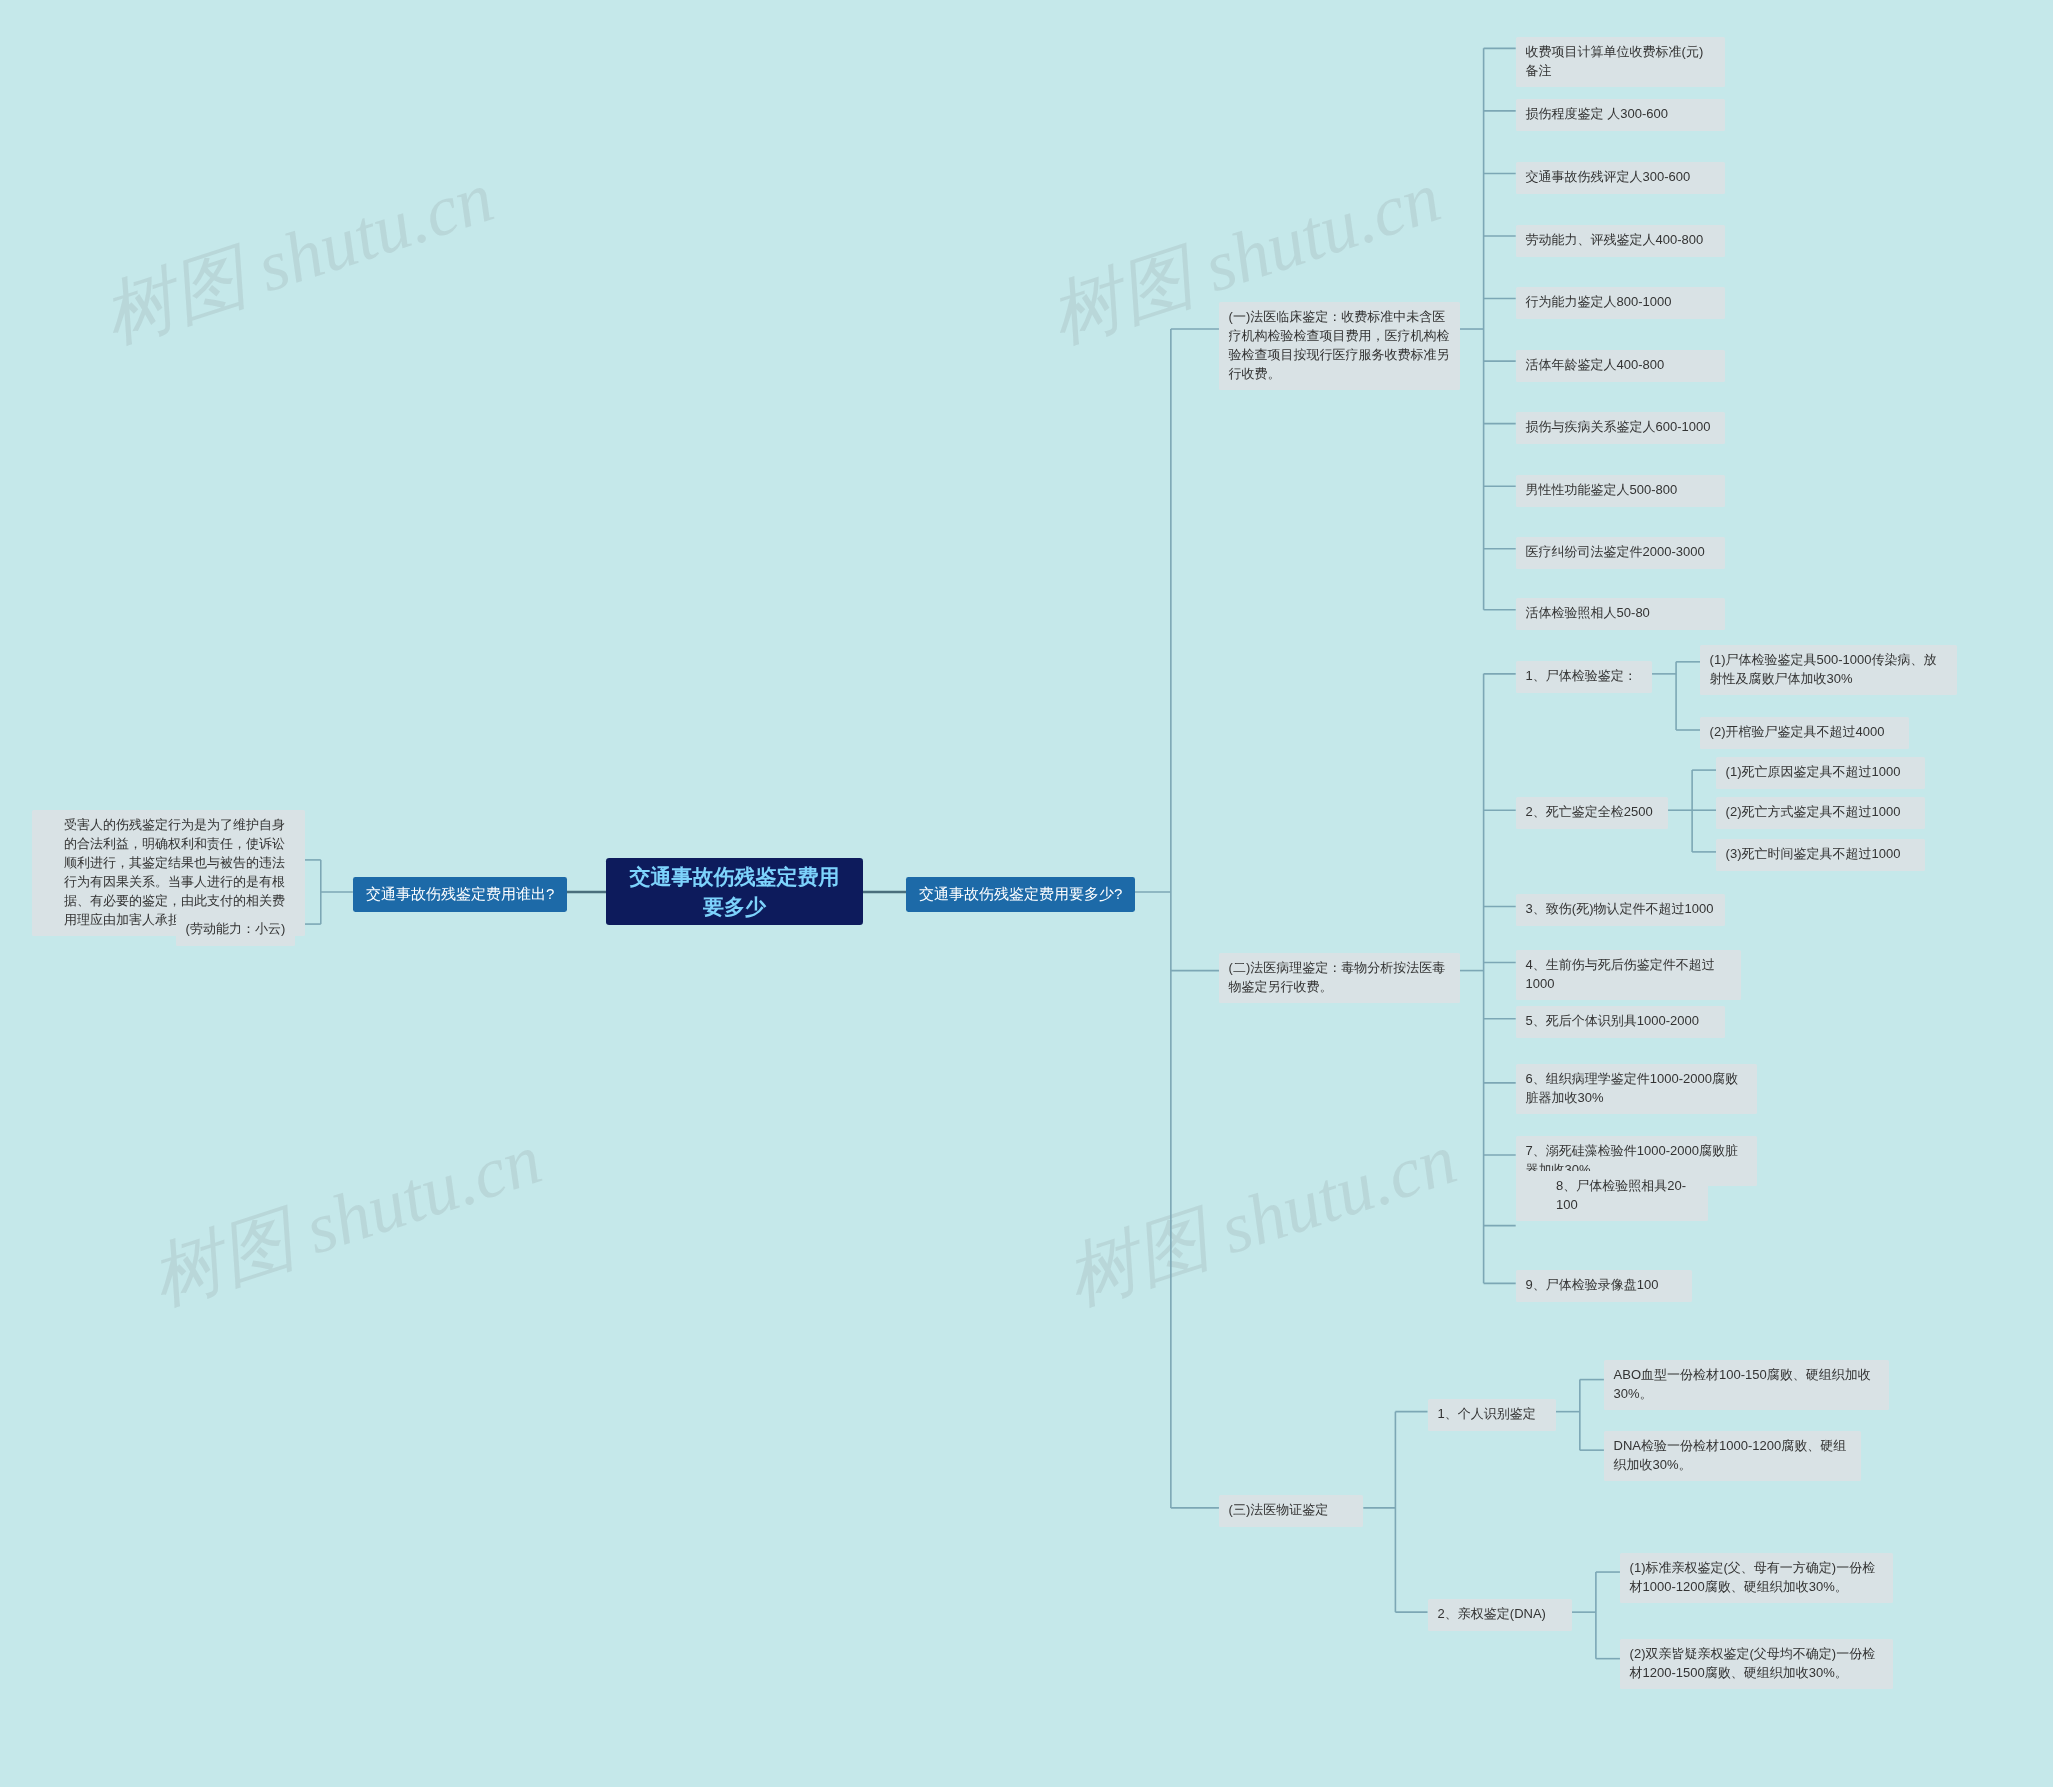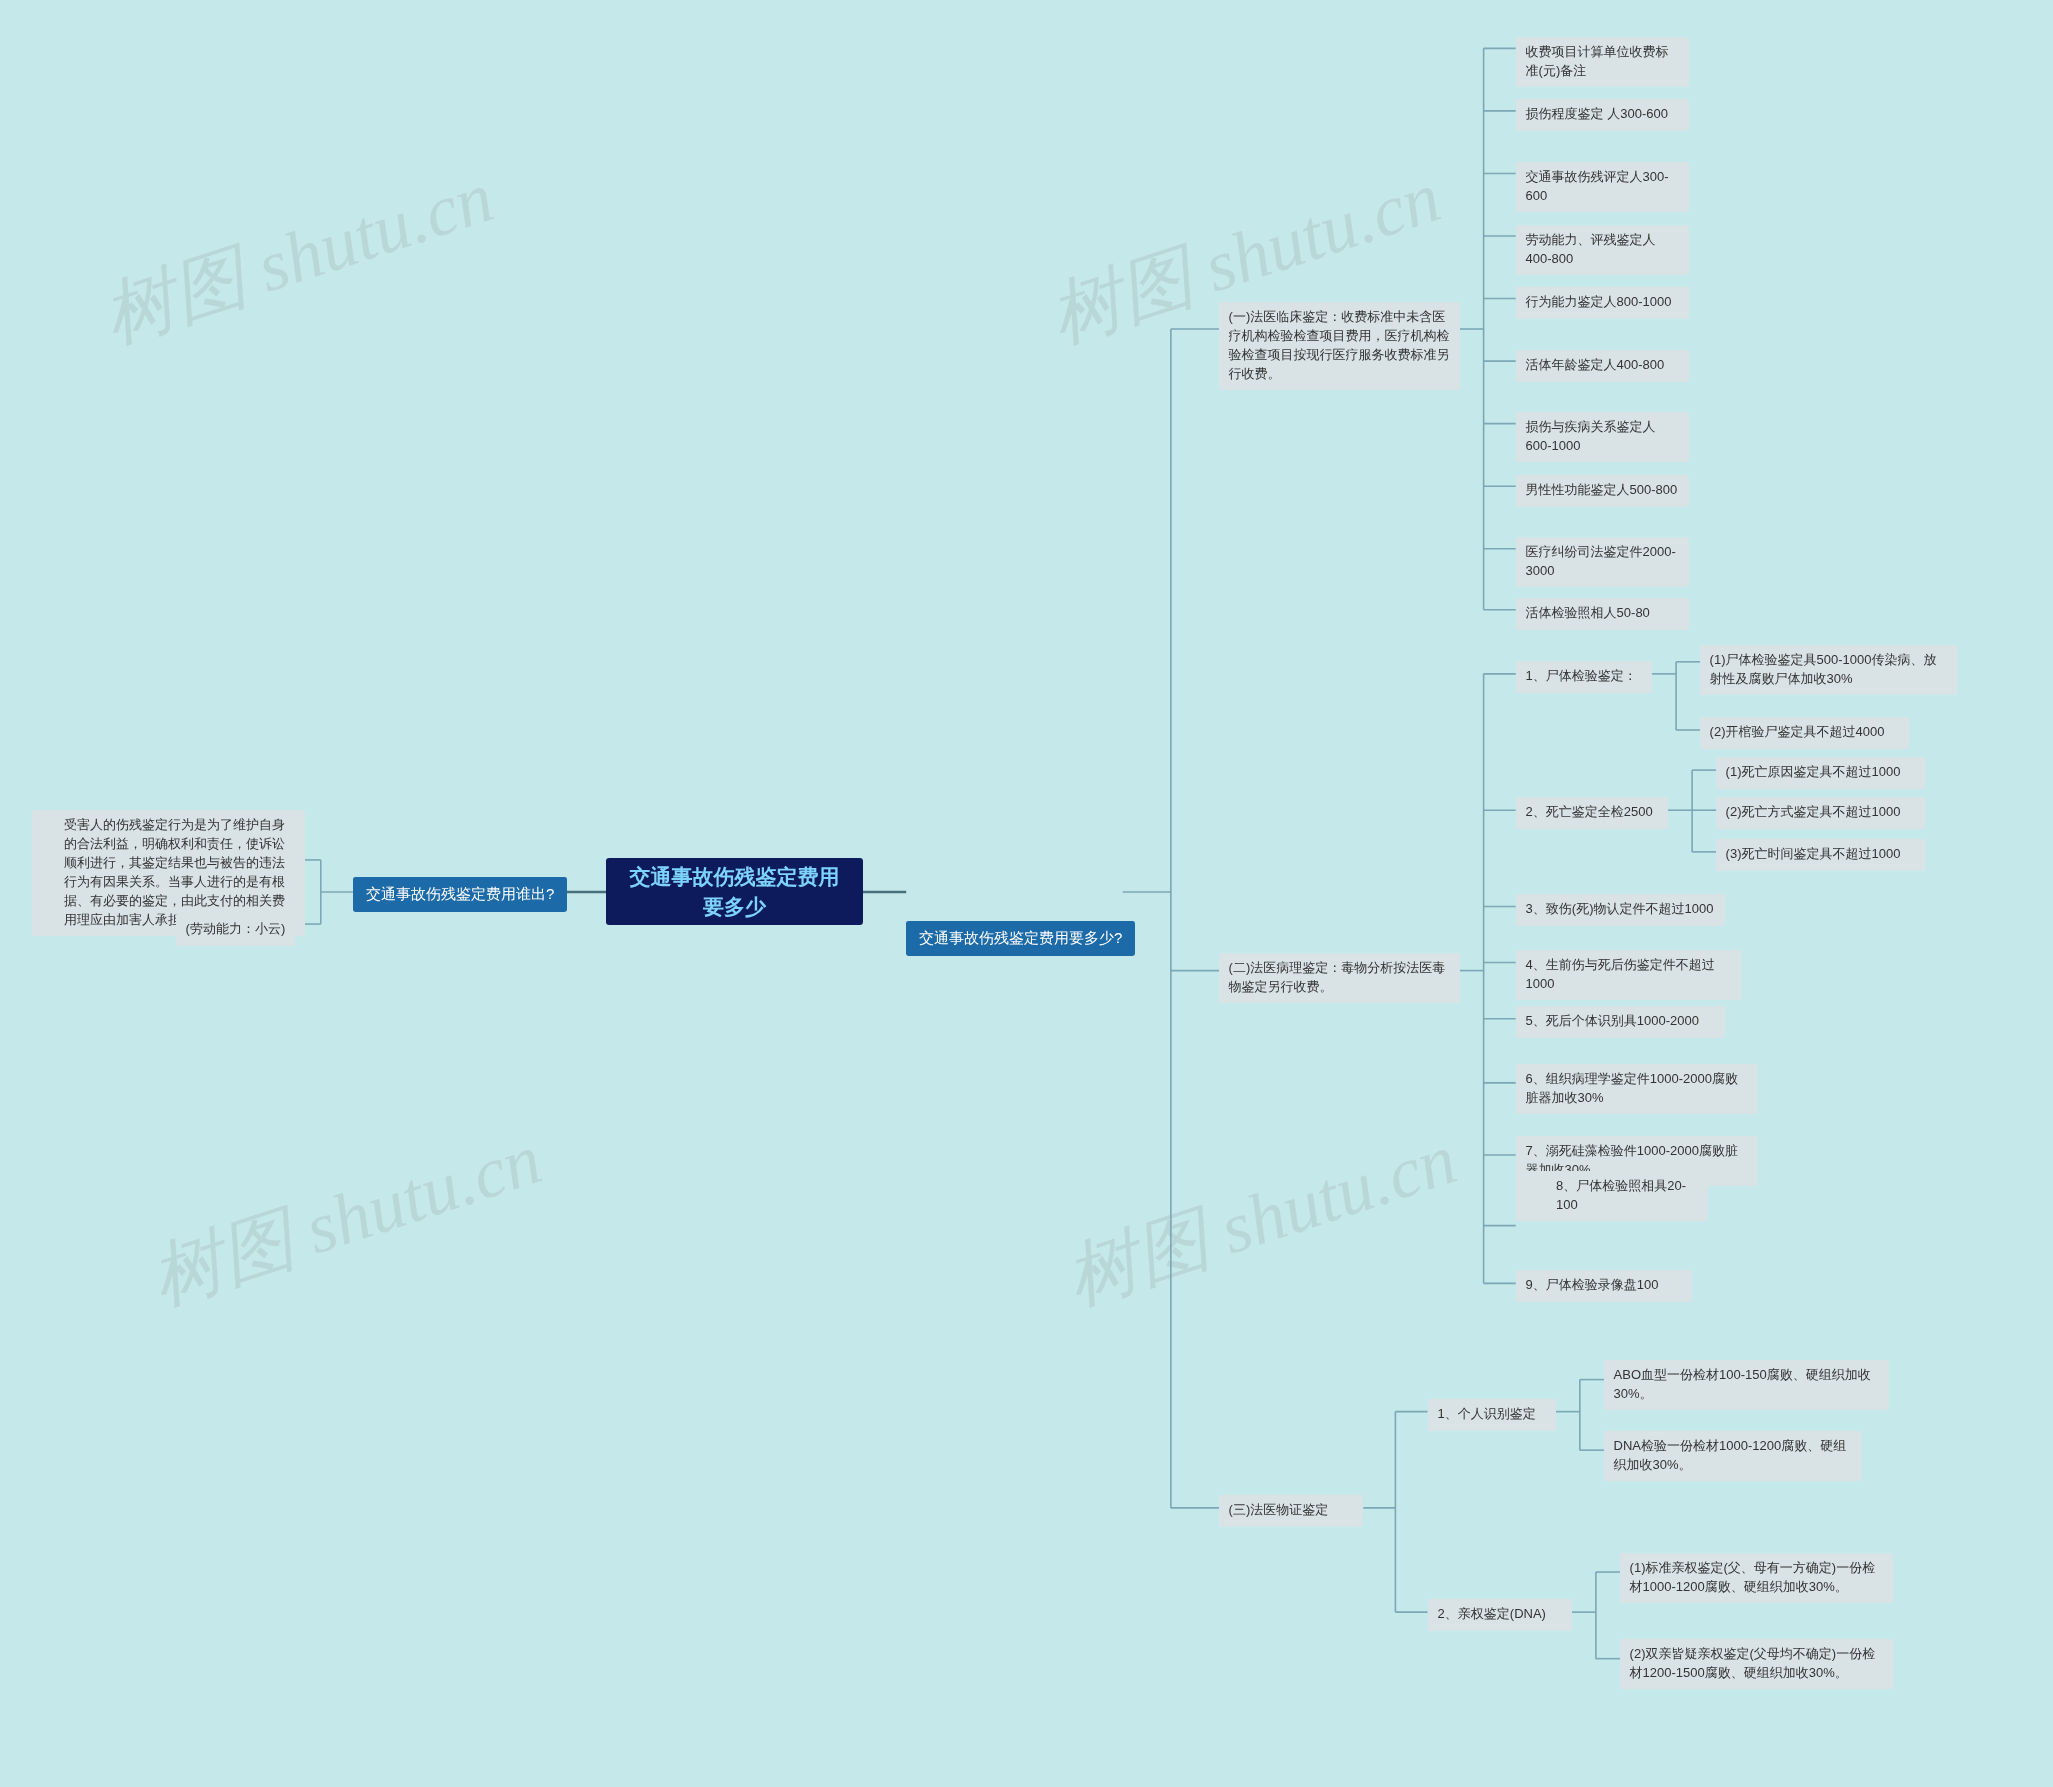--- a/index.html
+++ b/index.html
@@ -63,21 +63,21 @@
   .node {
     position: absolute;
     background: #d9e2e5;
     color: #333;
     font-size: 13px;
     padding: 6.4px 9.6px;
     border-radius: 1.6px;
     line-height: 1.45;
   }
   .node.wide { width: 273px; padding-left: 32px; }
-  .node.leaf { width: 173px; }
+  .node.leaf { width: 209px; }
 
   
   svg.edges {
     position: absolute;
     left: 0; top: 0;
     width: 2053px; height: 1788px;
     pointer-events: none;
   }
   svg.edges path {
     stroke: #7ca7b5;
@@ -164,21 +164,21 @@
   <path d="M1990 1960 H2020"></path>
   <path d="M1990 2068 H2020"></path>
 </svg>
 
 <div class="root">交通事故伤残鉴定费用要多少</div>
 
 <div class="lvl1" style="left:353px; top:877px;">交通事故伤残鉴定费用谁出?</div>
 <div class="node wide" style="left:32px; top:810px; width:273px;">受害人的伤残鉴定行为是为了维护自身的合法利益，明确权利和责任，使诉讼顺利进行，其鉴定结果也与被告的违法行为有因果关系。当事人进行的是有根据、有必要的鉴定，由此支付的相关费用理应由加害人承担。</div>
 <div class="node" style="left:176px; top:914px;">(劳动能力：小云)</div>
 
-<div class="lvl1" style="left:906px; top:877px;margin-top:44px;">交通事故伤残鉴定费用要多少?</div>
+<div class="lvl1" style="left:906px; top:877px;">交通事故伤残鉴定费用要多少?</div>
 
 <div class="node" style="left:1219px; top:302px; width:241px;">(一)法医临床鉴定：收费标准中未含医疗机构检验检查项目费用，医疗机构检验检查项目按现行医疗服务收费标准另行收费。</div>
 <div class="node leaf" style="left:1516px; top:37px;">收费项目计算单位收费标准(元)备注</div>
 <div class="node leaf" style="left:1516px; top:99px;">损伤程度鉴定 人300-600</div>
 <div class="node leaf" style="left:1516px; top:162px;">交通事故伤残评定人300-600</div>
 <div class="node leaf" style="left:1516px; top:225px;">劳动能力、评残鉴定人400-800</div>
 <div class="node leaf" style="left:1516px; top:287px;">行为能力鉴定人800-1000</div>
 <div class="node leaf" style="left:1516px; top:350px;">活体年龄鉴定人400-800</div>
 <div class="node leaf" style="left:1516px; top:412px;">损伤与疾病关系鉴定人600-1000</div>
 <div class="node leaf" style="left:1516px; top:475px;">男性性功能鉴定人500-800</div>

